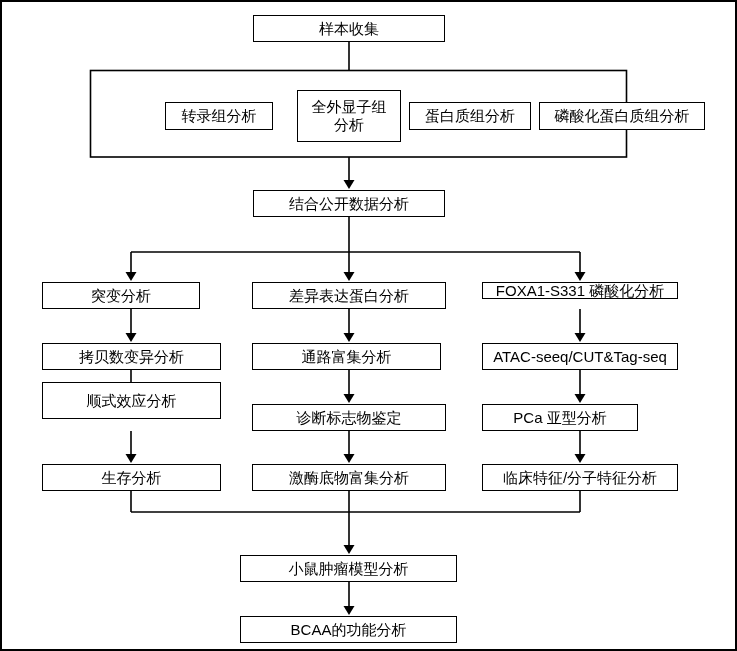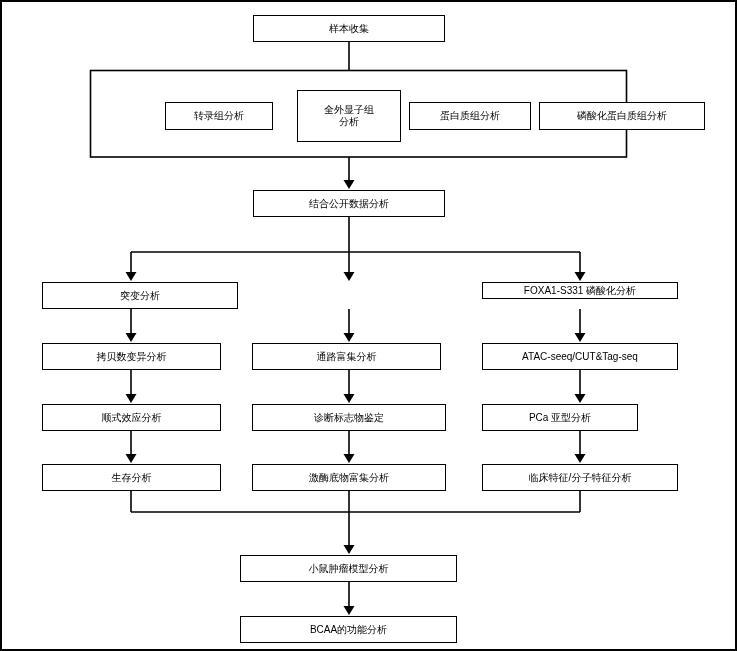--- a/index.html
+++ b/index.html
@@ -5,21 +5,21 @@
   html,body{margin:0;padding:0;background:#ffffff;}
   #canvas{
     position:relative;width:737px;height:651px;background:#fff;
     border:2px solid #000;box-sizing:border-box;overflow:hidden;
     font-family:"Liberation Sans","DejaVu Sans",sans-serif;
   }
   .layer{position:absolute;left:0;top:0;z-index:1;}
   .box{
     position:absolute;background:#fff;border:1.5px solid #000;box-sizing:border-box;
     display:flex;align-items:center;justify-content:center;text-align:center;
-    font-size:10px;font-weight:500;color:#000;line-height:1.2;
+    font-size:15px;font-weight:500;color:#000;line-height:1.2;
     white-space:pre-line;z-index:2;padding:1px 4px;
   }
 </style>
 </head>
 <body>
 
 <div id="canvas">
 
   <svg class="layer" width="737" height="651">
     <g stroke="#000" stroke-width="1.6" fill="none">
@@ -69,25 +69,26 @@
   <div class="box" style="left:251px;top:13px;width:192px;height:27px">样本收集</div>
 
   <div class="box" style="left:163px;top:100px;width:108px;height:28px">转录组分析</div>
   <div class="box" style="left:295px;top:88px;width:104px;height:52px">全外显子组
 分析</div>
   <div class="box" style="left:407px;top:100px;width:122px;height:28px">蛋白质组分析</div>
   <div class="box" style="left:251px;top:188px;width:192px;height:27px">结合公开数据分析</div>
 
   <div class="box" style="left:537px;top:100px;width:166px;height:28px">磷酸化蛋白质组分析</div>
 
-  <div class="box" style="left:40px;top:280px;width:196px;height:27px">突变分析</div>
+  <div class="box" style="left:40px;top:280px;width:158px;height:27px">突变分析</div>
   <div class="box" style="left:40px;top:341px;width:179px;height:27px">拷贝数变异分析</div>
-  <div class="box" style="left:40px;top:402px;width:179px;height:27px">顺式效应分析</div>
+  <div class="box" style="left:40px;top:380px;width:179px;height:37px">顺式效应分析</div>
   <div class="box" style="left:40px;top:462px;width:179px;height:27px">生存分析</div>
 
+  <div class="box" style="left:250px;top:280px;width:194px;height:27px">差异表达蛋白分析</div>
   <div class="box" style="left:250px;top:341px;width:189px;height:27px">通路富集分析</div>
   <div class="box" style="left:250px;top:402px;width:194px;height:27px">诊断标志物鉴定</div>
   <div class="box" style="left:250px;top:462px;width:194px;height:27px">激酶底物富集分析</div>
 
   <div class="box" style="left:480px;top:280px;width:196px;height:17px">FOXA1-S331 磷酸化分析</div>
   <div class="box" style="left:480px;top:341px;width:196px;height:27px">ATAC-seeq/CUT&amp;Tag-seq</div>
   <div class="box" style="left:480px;top:402px;width:156px;height:27px">PCa 亚型分析</div>
   <div class="box" style="left:480px;top:462px;width:196px;height:27px">临床特征/分子特征分析</div>
 
   <div class="box" style="left:238px;top:553px;width:217px;height:27px">小鼠肿瘤模型分析</div>

